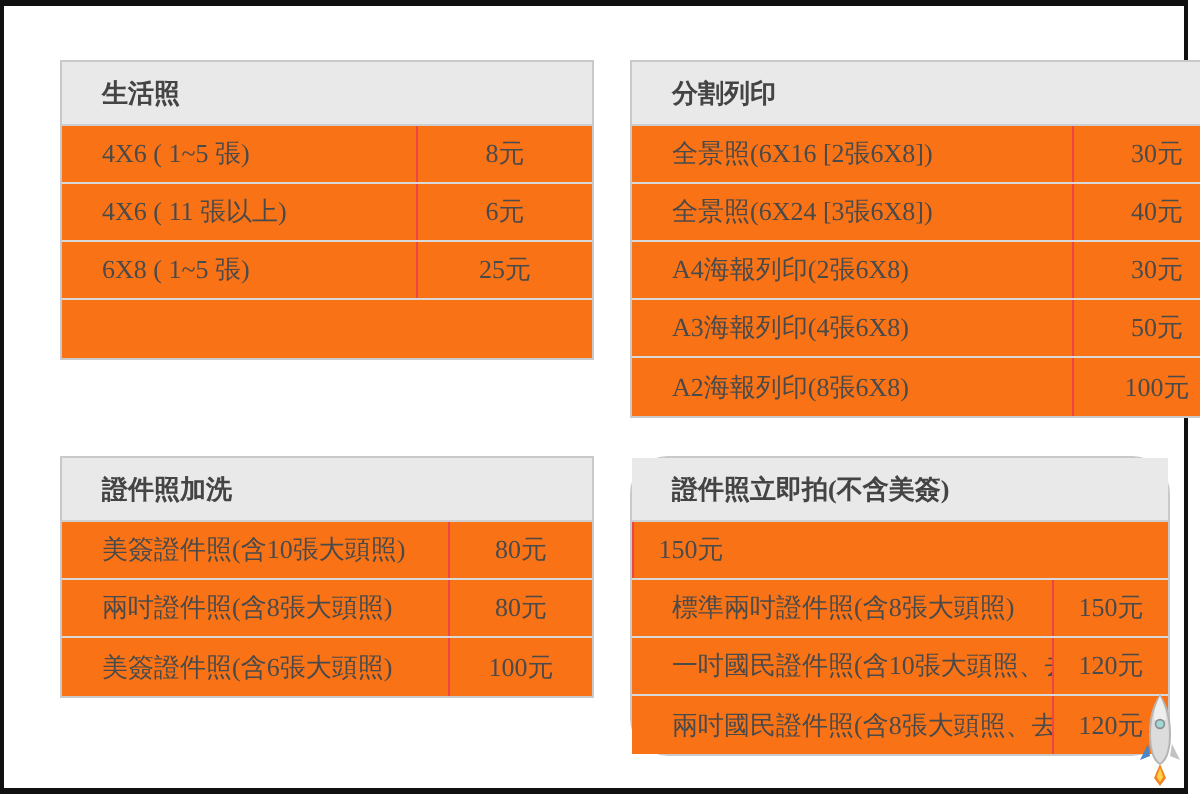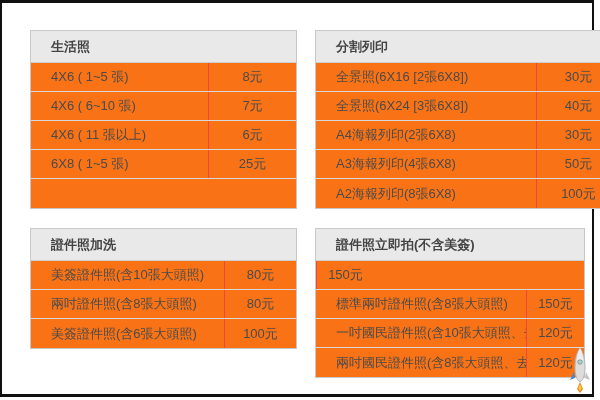--- a/index.html
+++ b/index.html
@@ -7,20 +7,21 @@
   body {
     font-family: "Liberation Sans", "DejaVu Sans", sans-serif;
     background: #ffffff;
     overflow: hidden;
   }
   .viewport {
     position: relative;
     width: 600px;
     height: 400px;
     background: #ffffff;
+    font-family: Liberation Serif, serif;
   }
   .window-frame {
     position: absolute;
     left: 0; top: 0;
     width: 594px;
     height: 397px;
     border-style: solid;
     border-color: #101010;
     border-width: 3px 2px 3px 2px;
     background: #ffffff;
@@ -62,21 +63,21 @@
     padding-right: 6px;
   }
   .cell.price {
     width: var(--price-w, 80px);
     border-left: 1px solid #ef4444;
     justify-content: center;
   }
   #table-0 { left: 30px;  top: 30px;  width: 267px; --price-w: 88px; }
   #table-1 { left: 315px; top: 30px;  width: 306px; --price-w: 84px; }
   #table-2 { left: 30px;  top: 228px; width: 267px; --price-w: 72px; }
-  #table-3 { left: 315px; top: 228px; width: 270px; --price-w: 58px; }
+  #table-3 { left: 315px; top: 228px; width: 270px; border-radius: 19px; --price-w: 58px; }
   .rocket-btn {
     position: absolute;
     left: 566px;
     top: 342px;
     width: 28px;
     height: 52px;
     cursor: pointer;
     background: transparent;
     border: none;
   }
@@ -90,24 +91,20 @@
   <section class="price-table" id="table-0">
     <div class="thead">
       <span>生活照</span>
     </div>
     <div class="tbody">
         <div class="trow">
           <div class="cell label">4X6 ( 1~5 張)</div>
           <div class="cell price">8元</div>
         </div>
         <div class="trow">
-          <div class="cell label">4X6 ( 6~10 張)</div>
-          <div class="cell price">7元</div>
-        </div>
-        <div class="trow">
           <div class="cell label">4X6 ( 11 張以上)</div>
           <div class="cell price">6元</div>
         </div>
         <div class="trow">
           <div class="cell label">6X8 ( 1~5 張)</div>
           <div class="cell price">25元</div>
         </div>
         <div class="trow">
         </div>
       </div>

